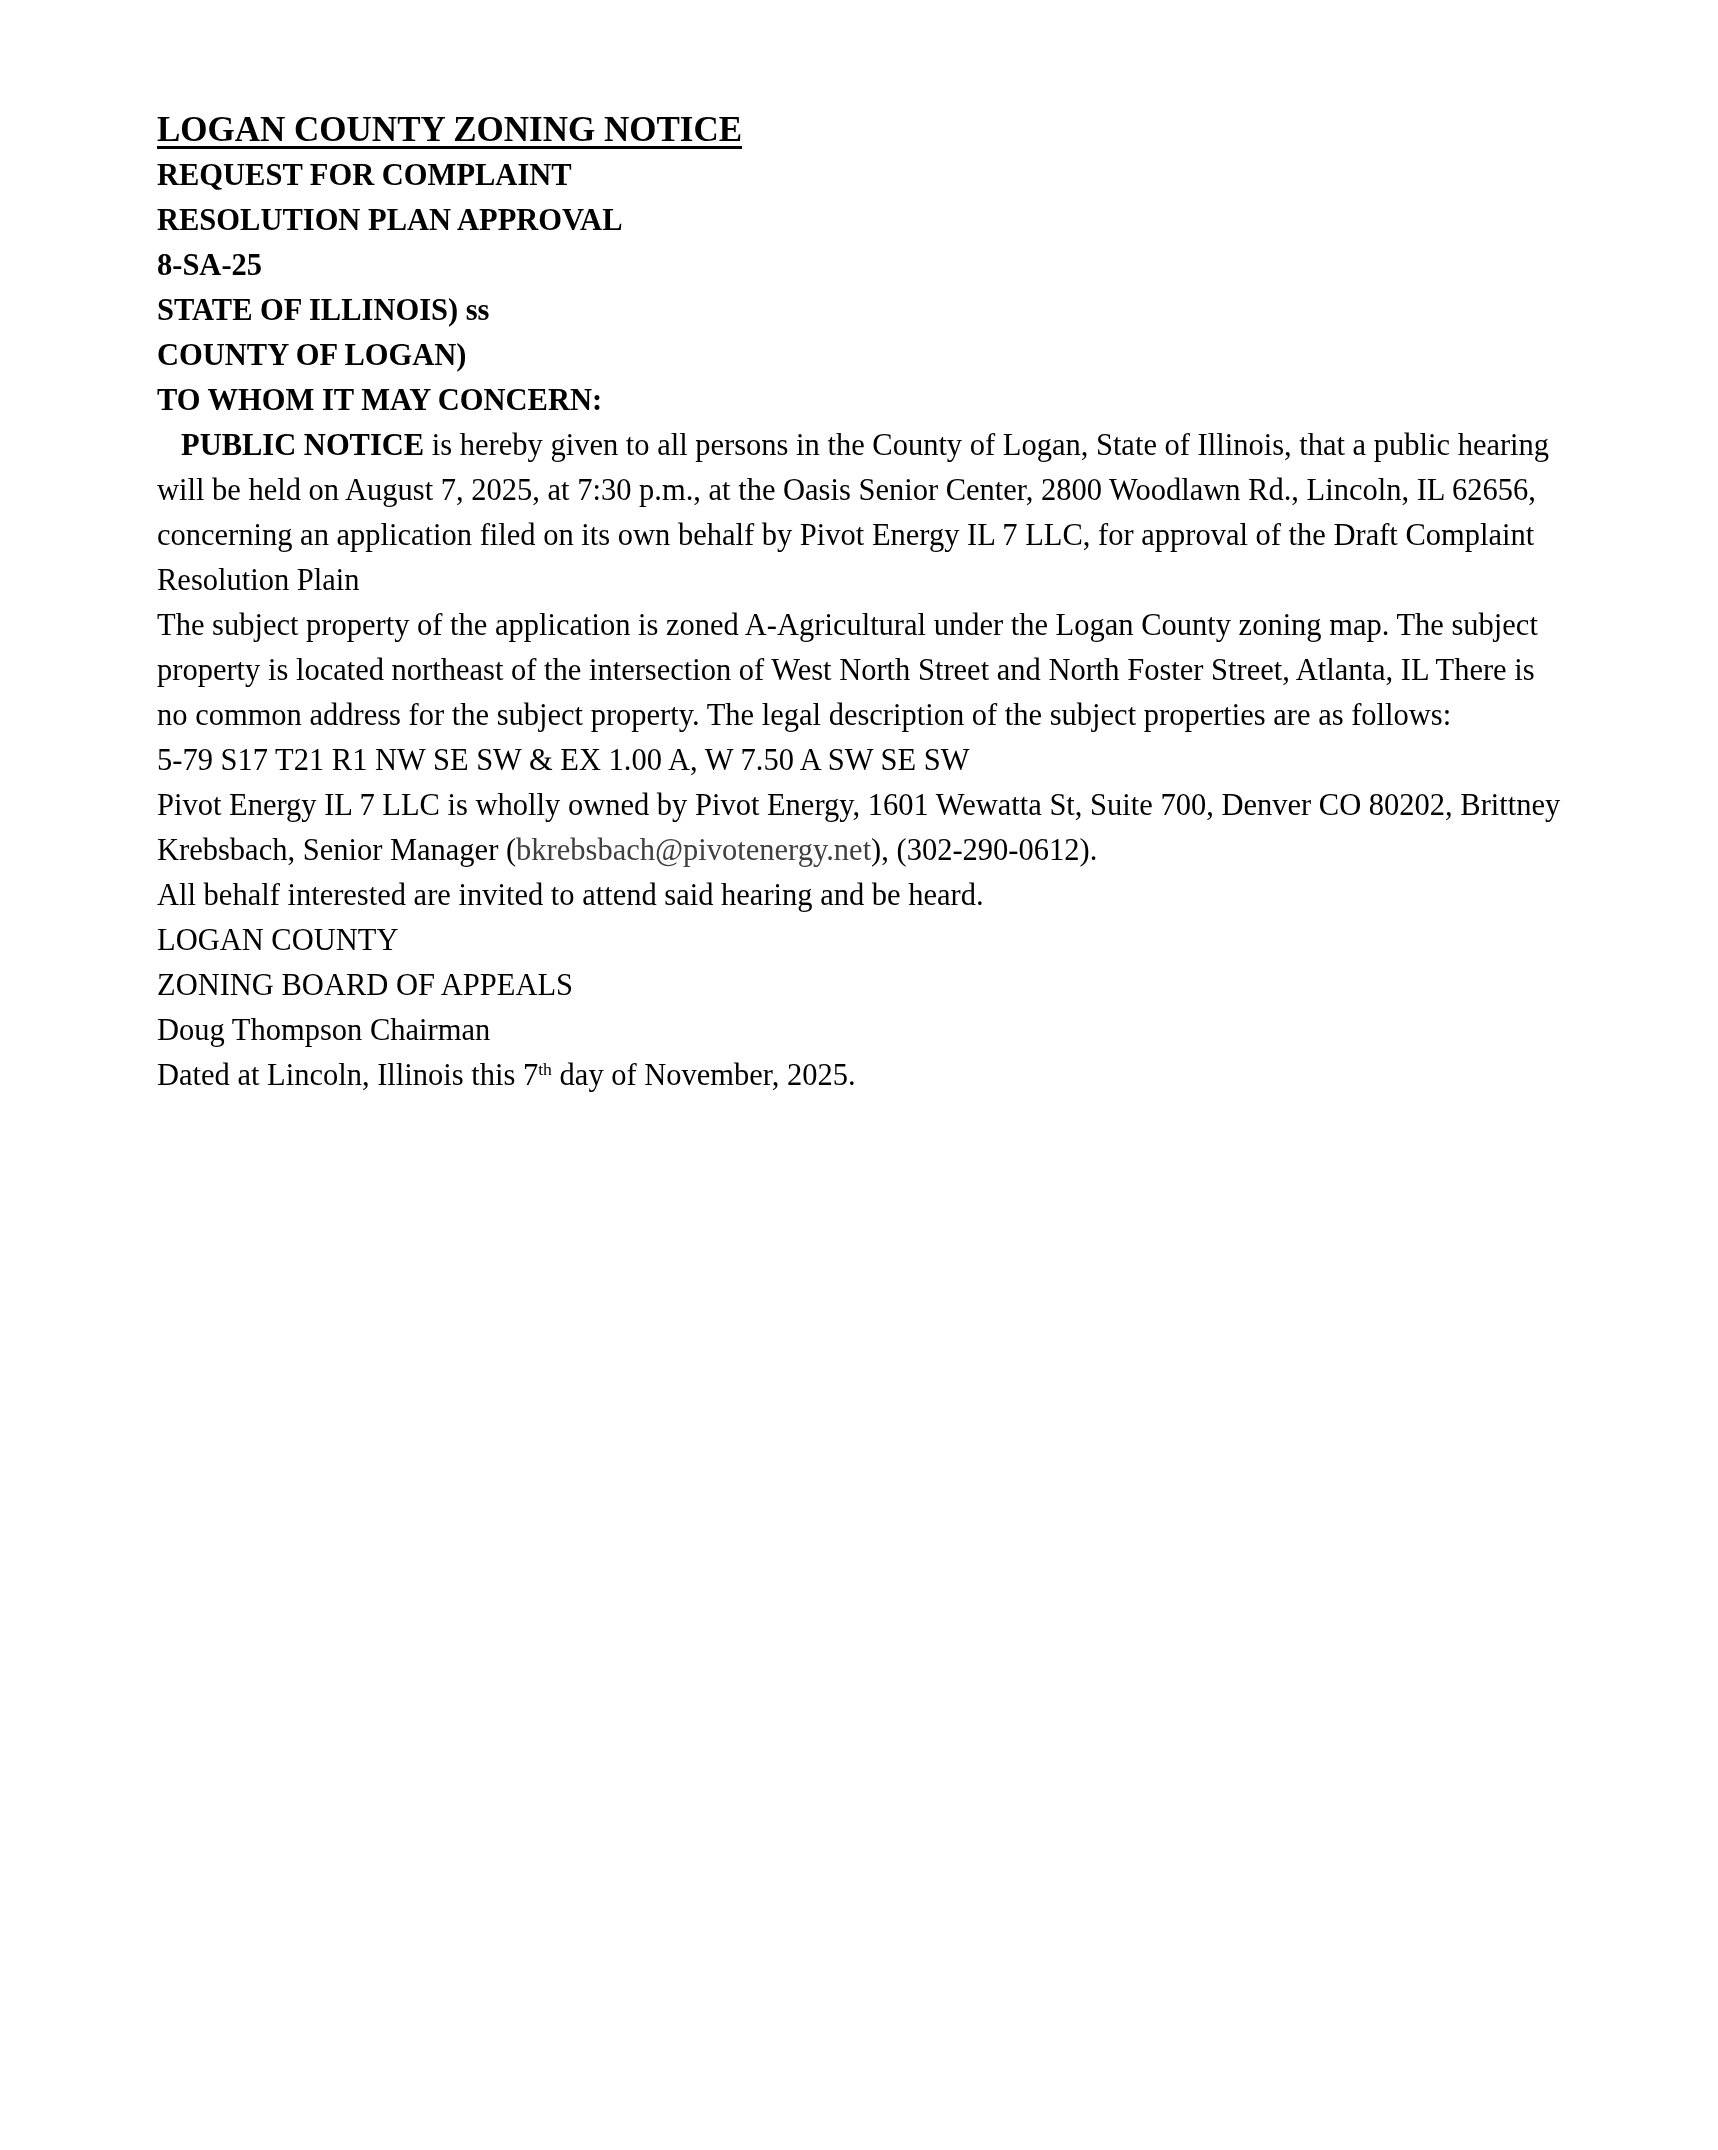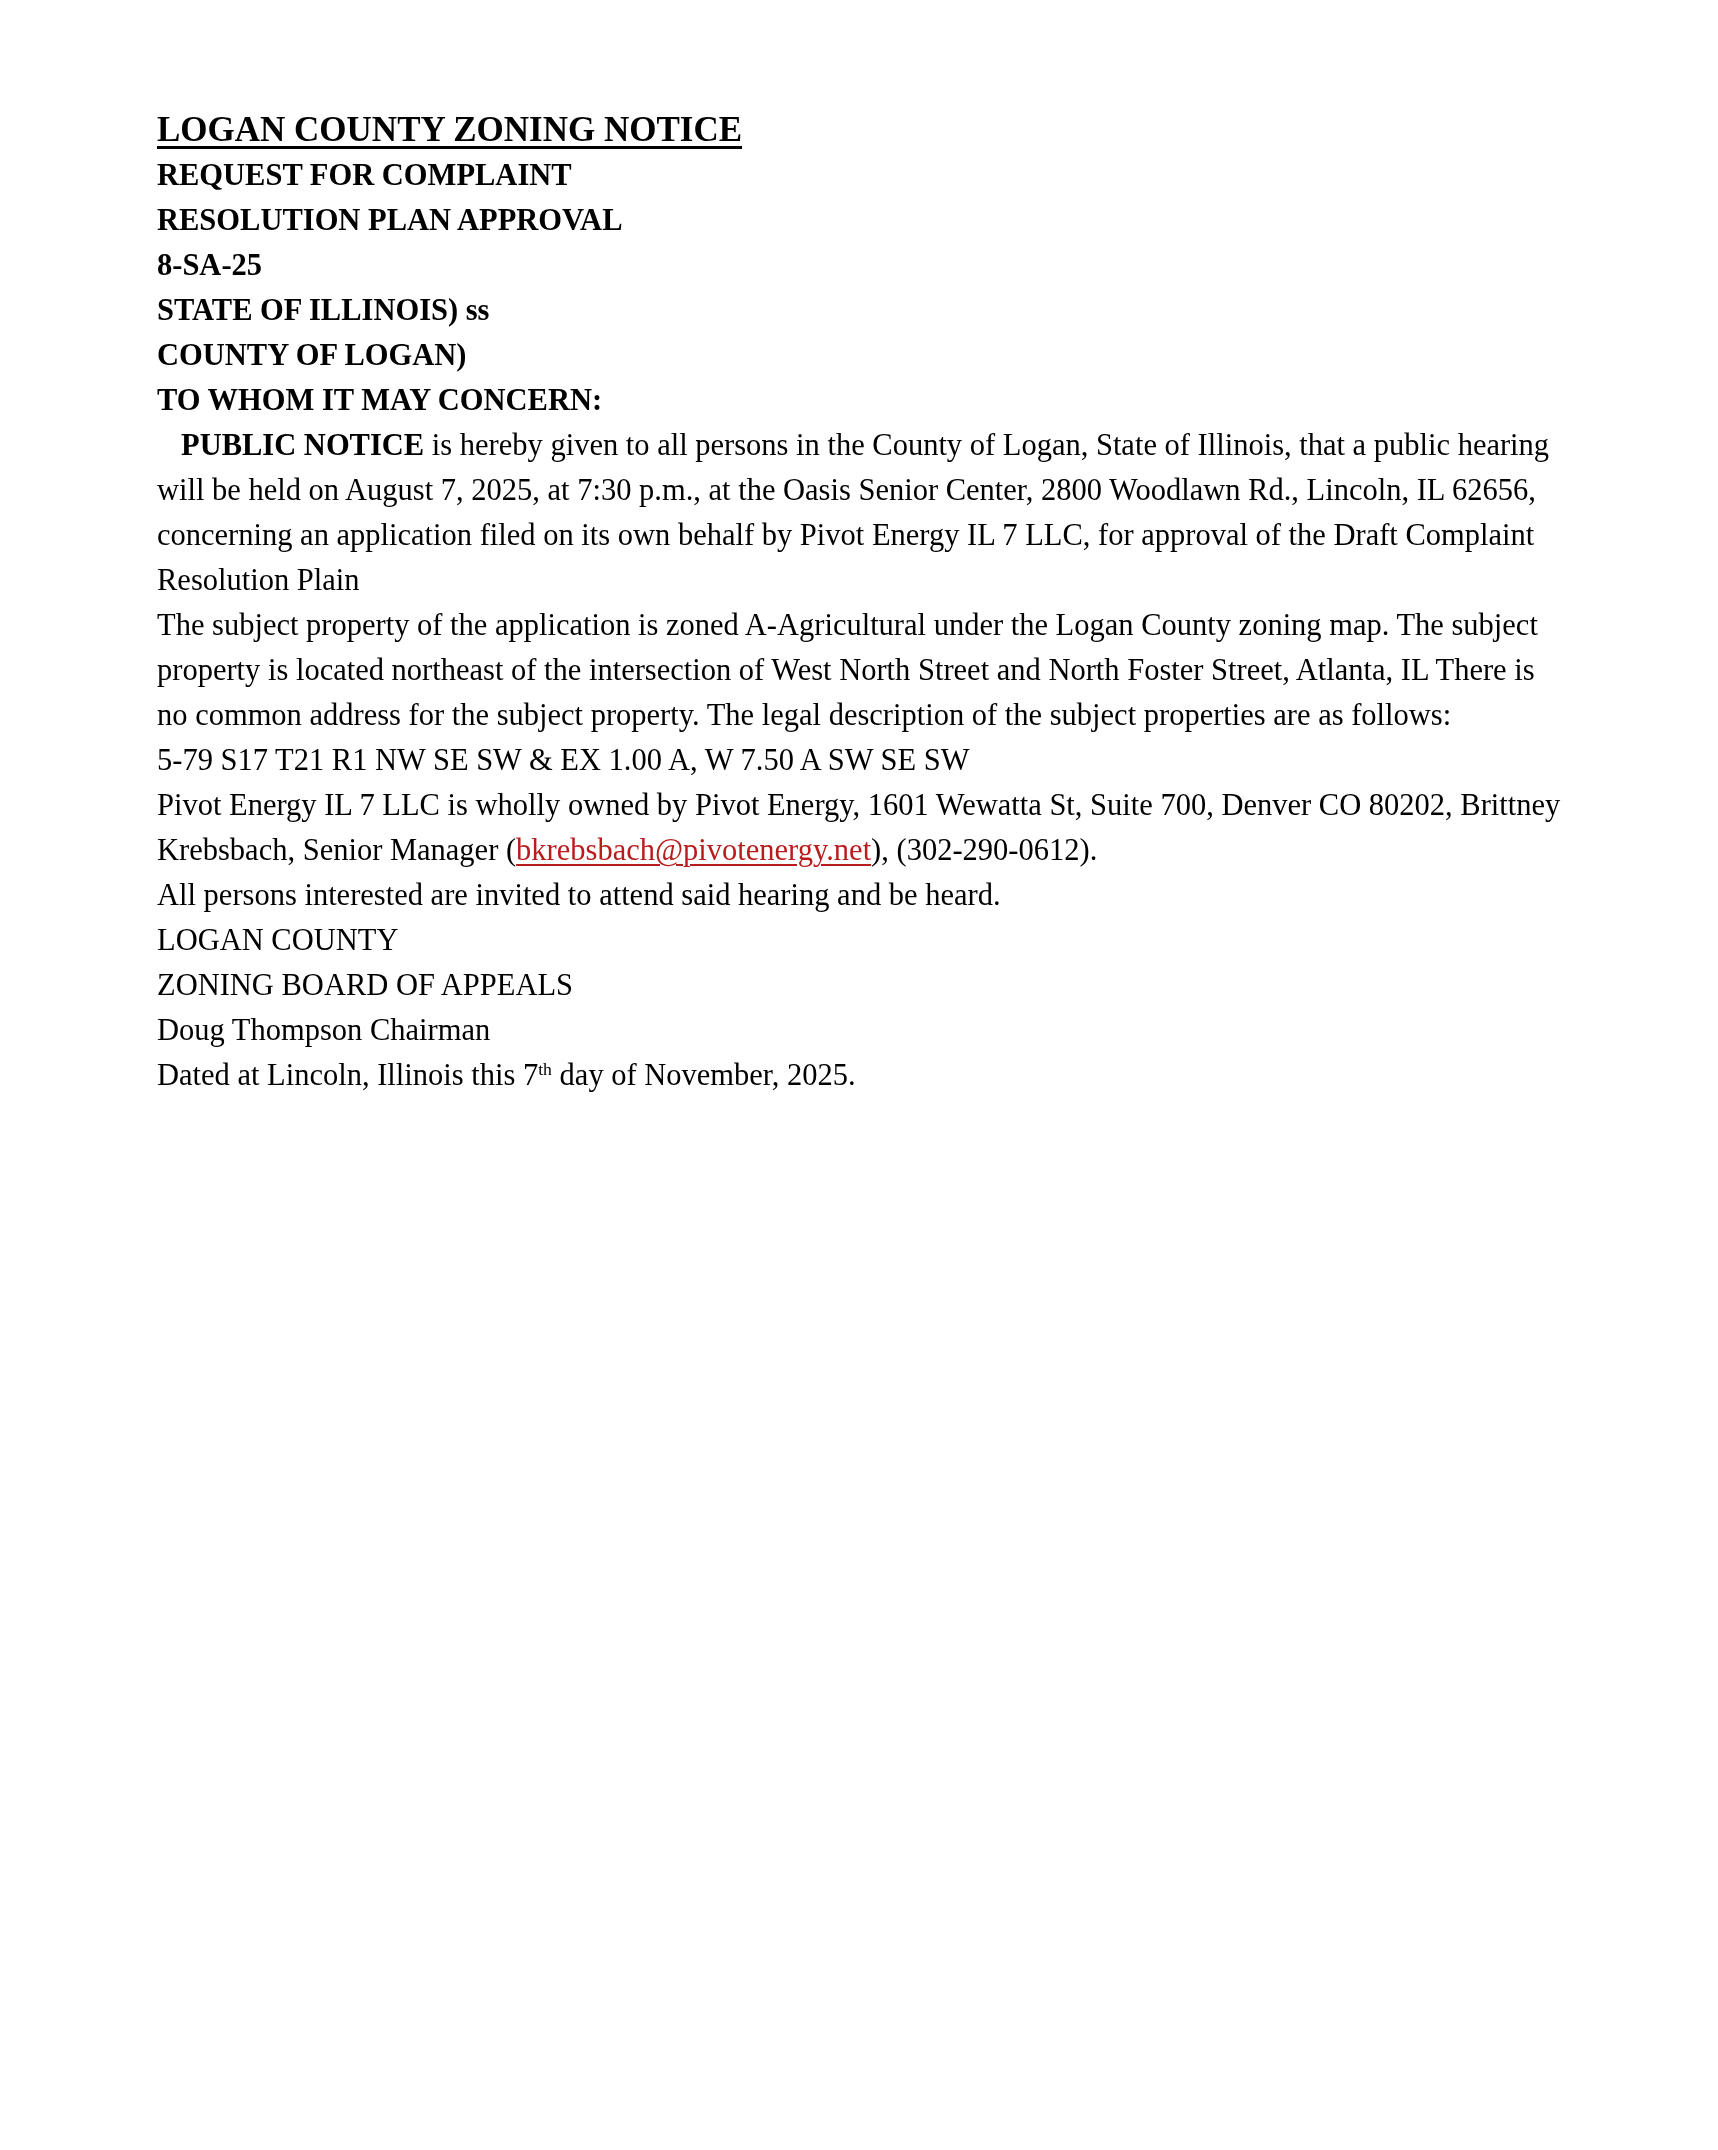--- a/index.html
+++ b/index.html
@@ -48,22 +48,21 @@
   .state-line   { margin-top: 22px;  font-weight: bold; }
   .county-line  { margin-top: 23px;  font-weight: bold; }
   .salutation   { margin-top: 90px; font-weight: bold; }
   .public-notice { margin-top: 94px; }
   .public-notice .lead { font-weight: bold; margin-left: 24px; }
   .property-paragraph { margin-top: 25px; }
   .legal-description  { margin-top: 91px; }
   .tax-number-line    { margin-top: 25px; }
   .owner-paragraph    { margin-top: 87px; }
   .email-link {
-    color: #b91c1c;
-    text-decoration: underline;
+    color: #404040;
     text-decoration-thickness: 2px;
     text-underline-offset: 4.1px;
     cursor: pointer;
   }
   .invitation    { margin-top: 100px; }
   .org-line1     { margin-top: 81px; }
   .org-line2     { margin-top: 24.4px; }
   .chairman-line { margin-top: 93px; }
   .dated-line    { margin-top: 21px; }
   .ordinal-sup {
@@ -93,21 +92,21 @@
 
   <p class="public-notice"><span class="lead">PUBLIC NOTICE</span><span> is hereby given to all persons in the County of Logan, State of Illinois, that a public hearing will be held on August 7, 2025, at 7:30 p.m., at the Oasis Senior Center, 2800 Woodlawn Rd., Lincoln, IL 62656, concerning an application filed on its own behalf by Pivot Energy IL 7 LLC, for approval of the Draft Complaint Resolution Plain</span></p>
 
   <p class="property-paragraph">The subject property of the application is zoned A-Agricultural under the Logan County zoning map. The subject property is located northeast of the intersection of West North Street and North Foster Street, Atlanta, IL There is no common address for the subject property. The legal description of the subject properties are as follows:</p>
 
   <p class="legal-description">5-79 S17 T21 R1 NW SE SW &amp; EX 1.00 A, W 7.50 A SW SE SW</p>
 
 
   <p class="owner-paragraph"><span>Pivot Energy IL 7 LLC is wholly owned by Pivot Energy, 1601 Wewatta St, Suite 700, Denver CO 80202, Brittney Krebsbach, Senior Manager (</span><a class="email-link">bkrebsbach@pivotenergy.net</a><span>), (302-290-0612).</span></p>
 
-  <p class="invitation">All persons interested are invited to attend said hearing and be heard.</p>
+  <p class="invitation">All behalf interested are invited to attend said hearing and be heard.</p>
 
   <p class="org-line1">LOGAN COUNTY</p>
 
   <p class="org-line2">ZONING BOARD OF APPEALS</p>
 
   <p class="chairman-line">Doug Thompson Chairman</p>
 
   <p class="dated-line"><span>Dated at Lincoln, Illinois this 7</span><span class="ordinal-sup">th</span><span> day of November, 2025.</span></p>
 
 </div>

